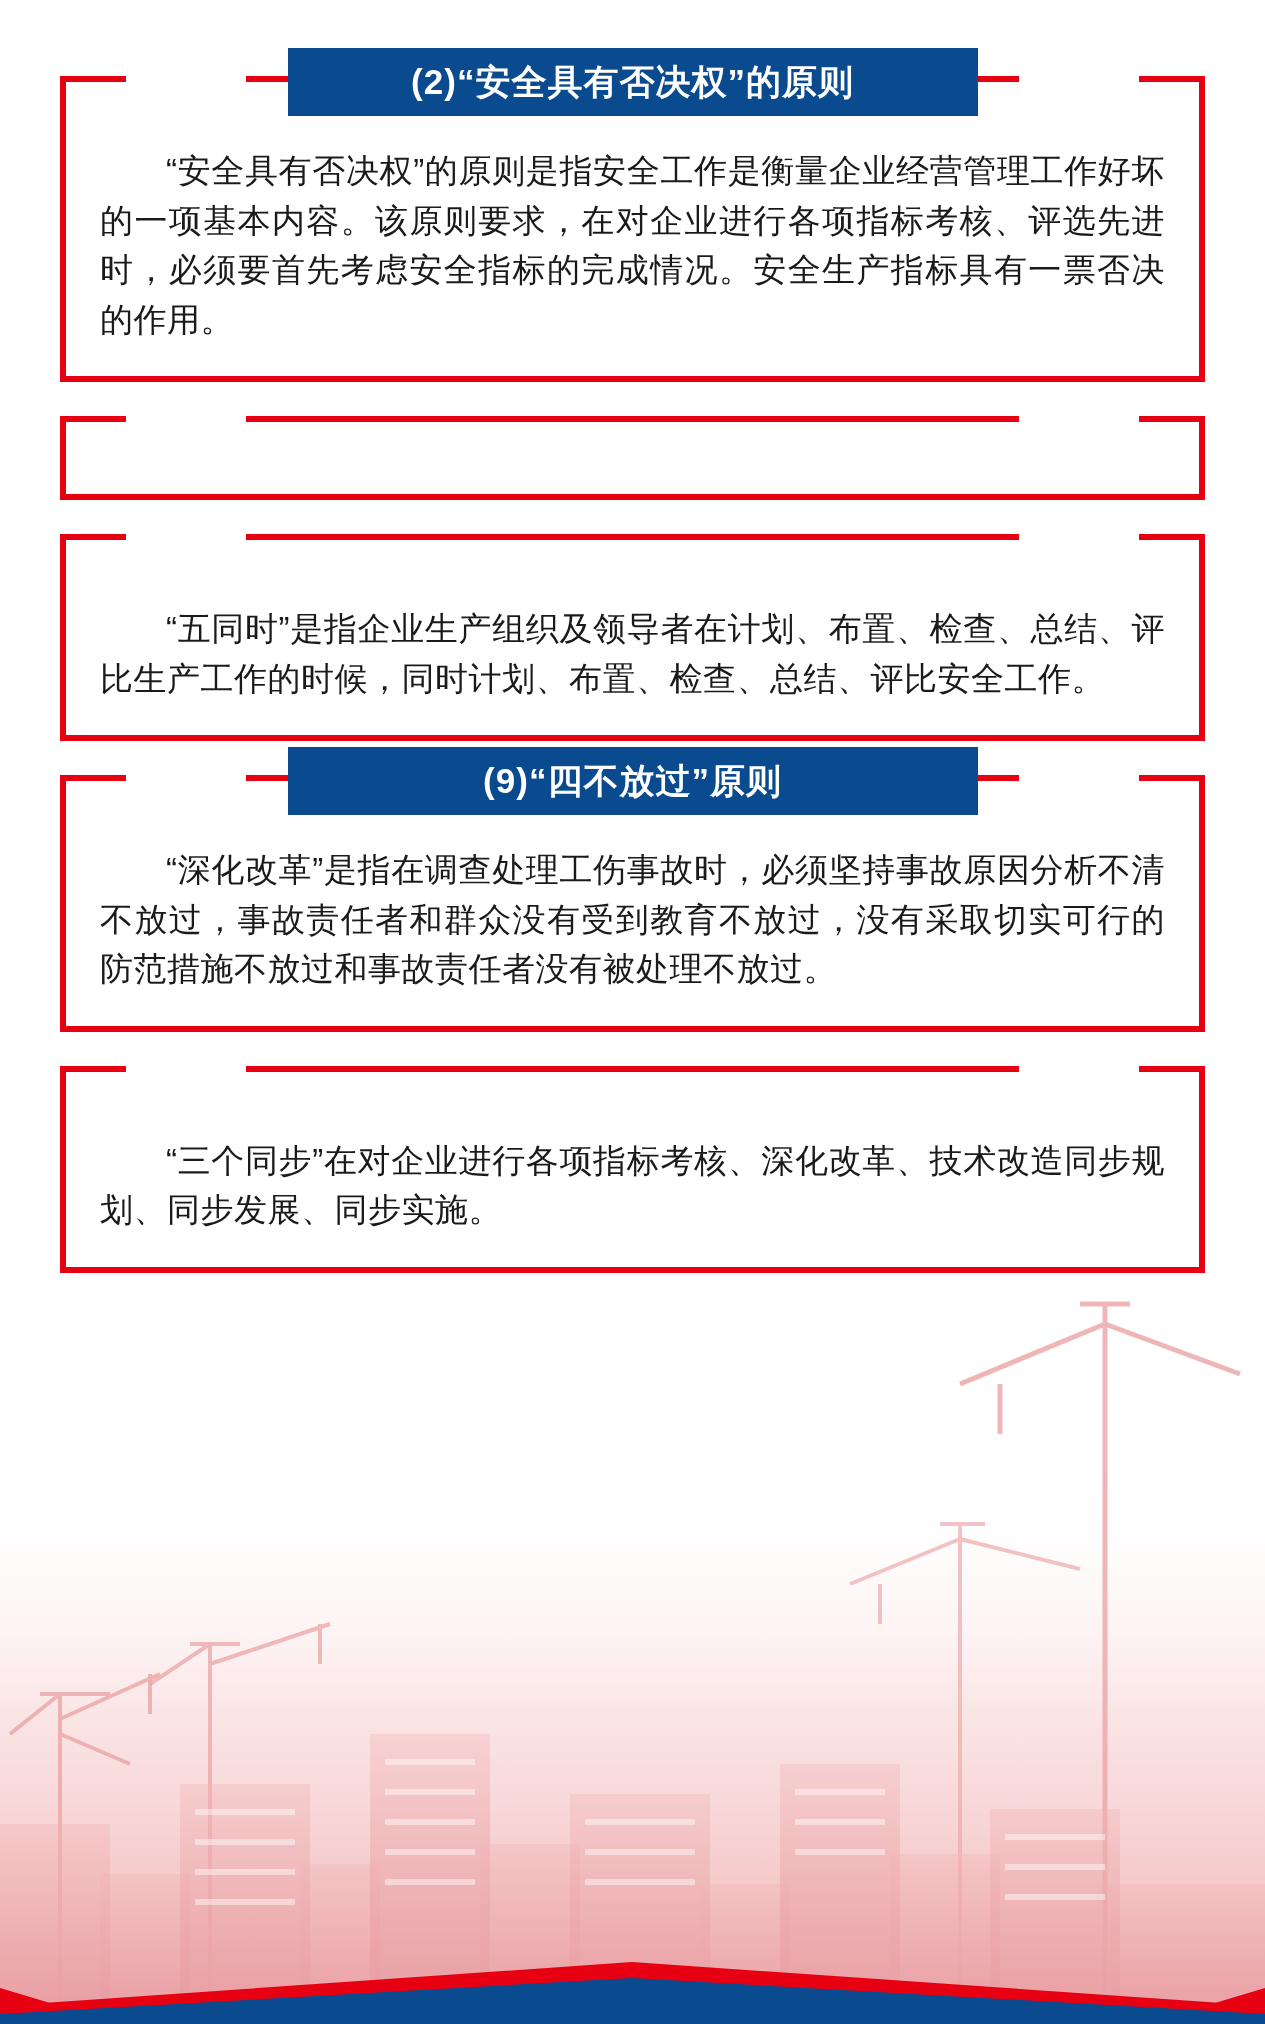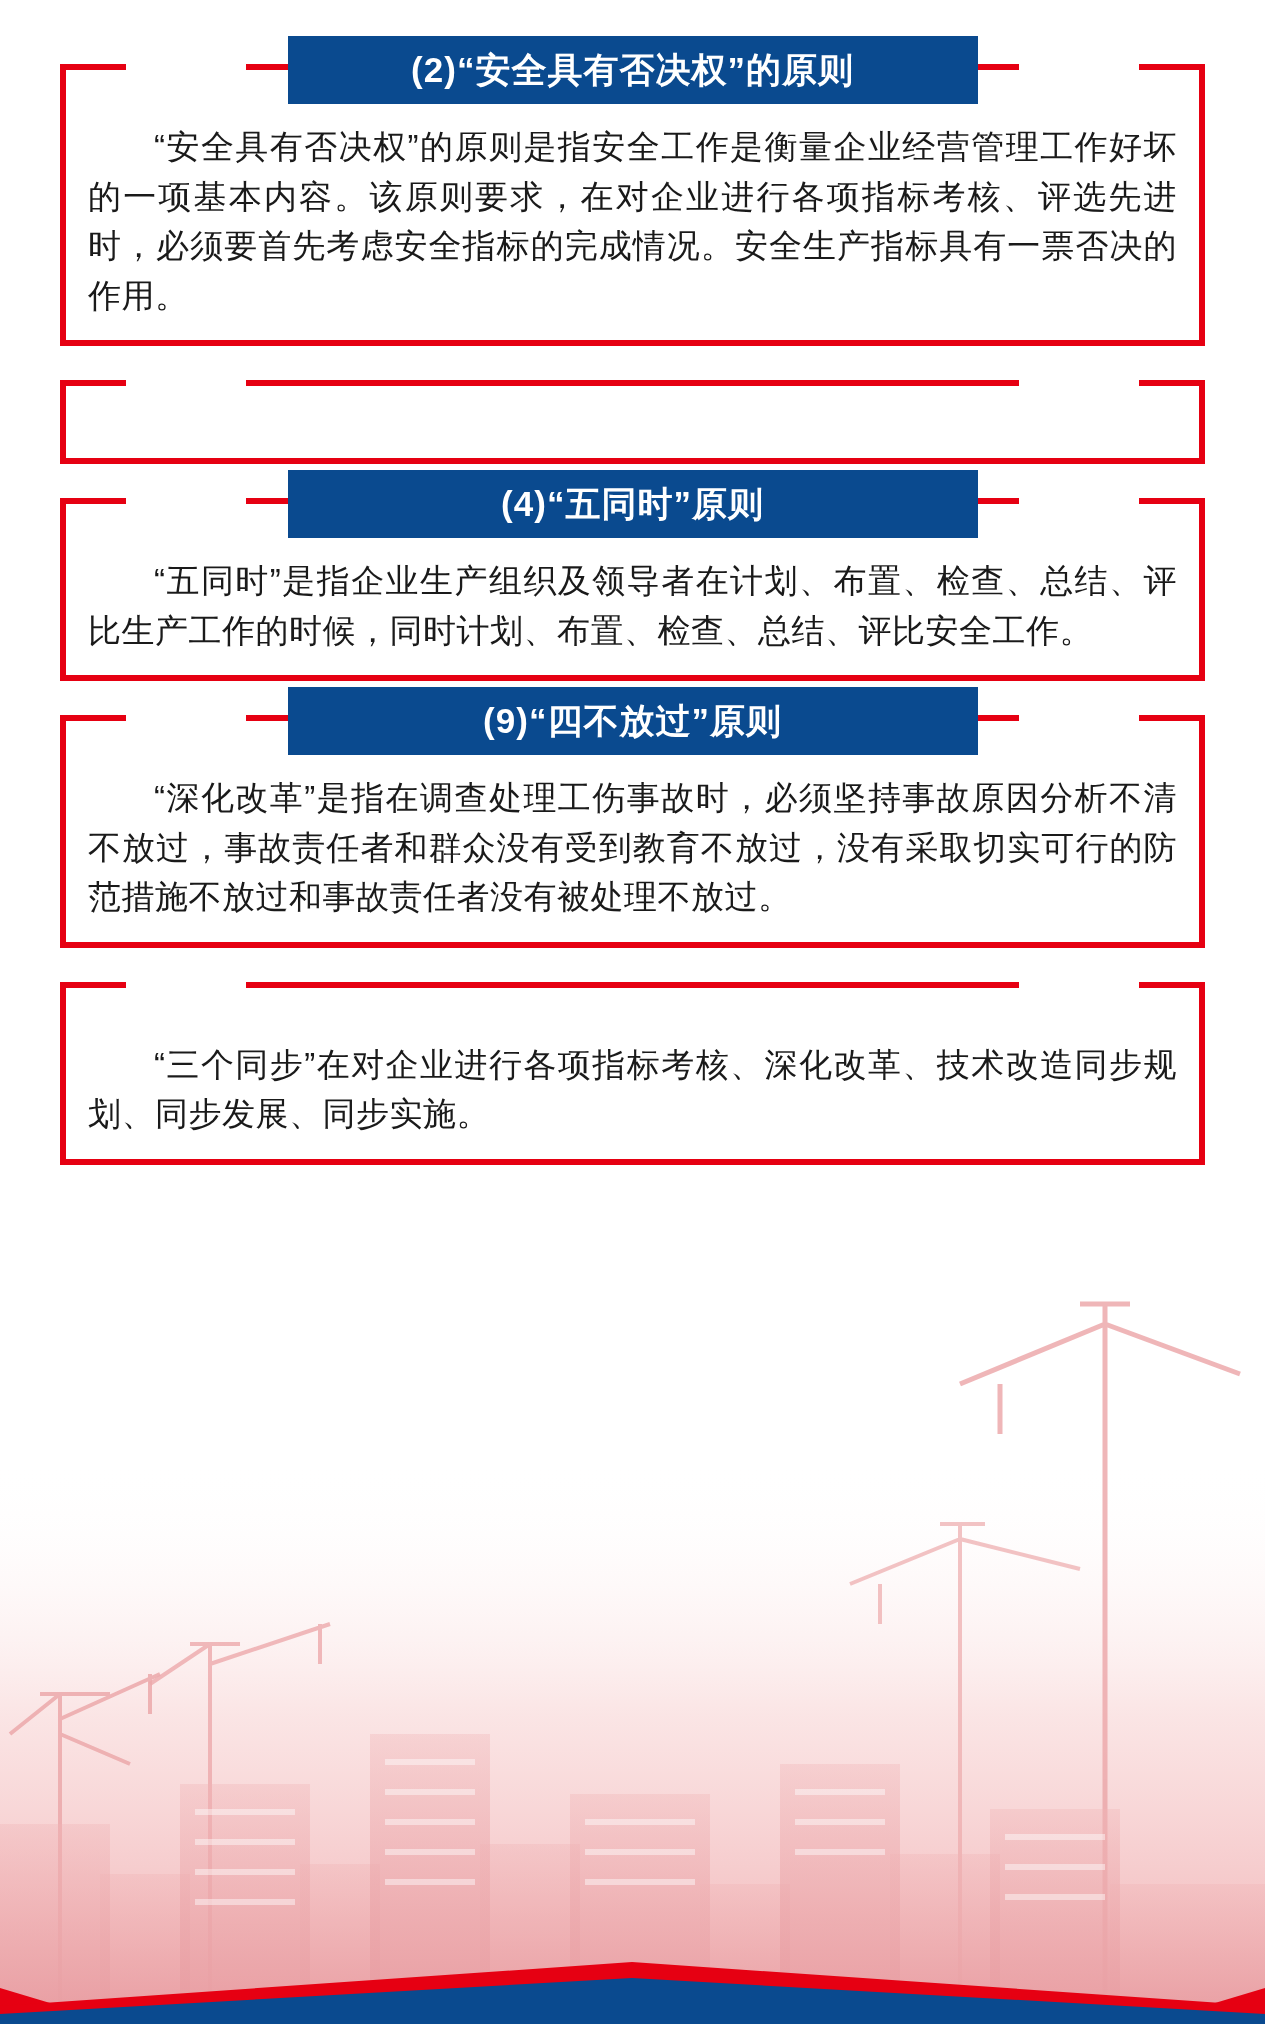--- a/index.html
+++ b/index.html
@@ -46,21 +46,21 @@
   }
   .bottom-ribbon svg { display: block; width: 100%; height: 100%; }
 
   
   .content {
     position: absolute;
     left: 0;
     top: 0;
     width: 1265px;
     z-index: 2;
-    padding: 30px 60px 0 60px;
+    padding: 42px 60px 0 60px;
     box-sizing: border-box;
   }
 
   .section {
     position: relative;
     margin-bottom: 26px;
   }
 
   
   .frame {
@@ -104,21 +104,21 @@
 
   .body-text {
     font-size: 33px;
     line-height: 1.5;
     color: #1a1a1a;
     text-align: justify;
     text-align-last: left;
     text-indent: 66px;
     font-family: "Liberation Sans", sans-serif;
     letter-spacing: 0.5px;
-    margin: 0;
+    margin: 12px;
   }
 
   
   .frame-inner {
     position: relative;
     z-index: 2;
   }
 </style>
 </head>
 <body>
@@ -209,21 +209,20 @@
       </div>
     </div>
 
     <div class="section">
       <div class="frame">
       </div>
     </div>
 
     <div class="section">
       <div class="frame">
-        <div class="title-bar">(4)“五同时”原则</div>
         <div class="frame-inner">
           <p class="body-text">“五同时”是指企业生产组织及领导者在计划、布置、检查、总结、评比生产工作的时候，同时计划、布置、检查、总结、评比安全工作。</p>
         </div>
       </div>
     </div>
 
     <div class="section">
       <div class="frame">
         <div class="title-bar">(9)“四不放过”原则</div>
         <div class="frame-inner">

